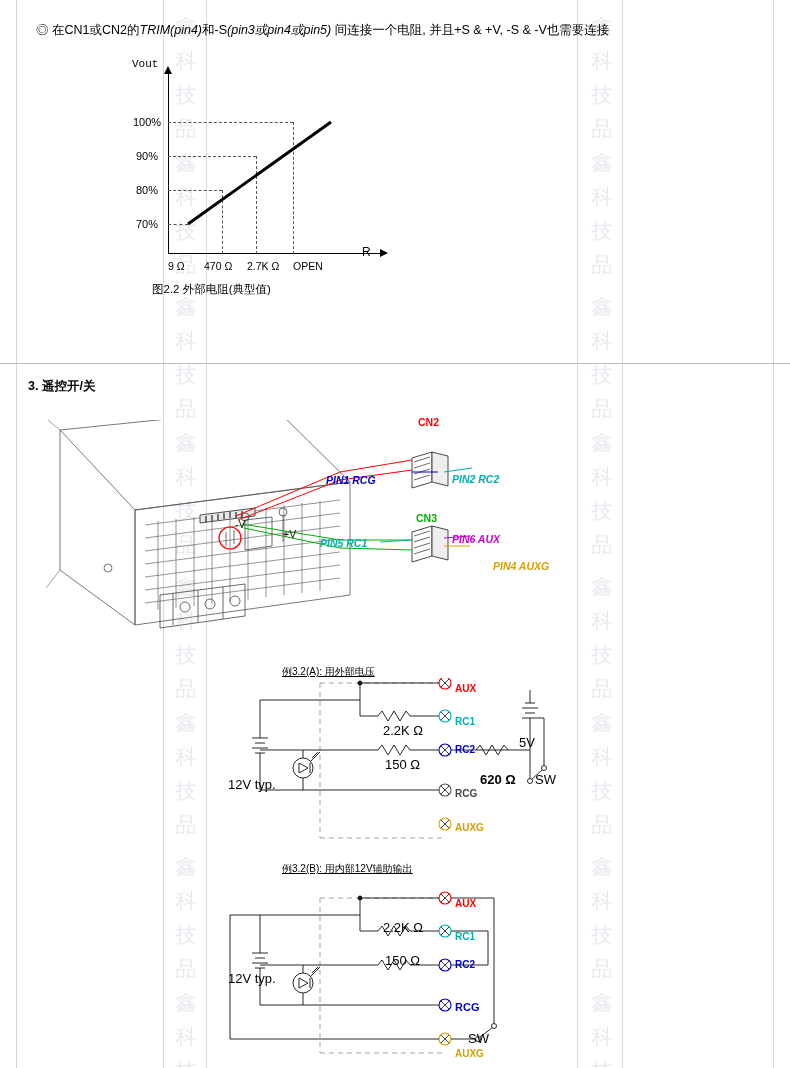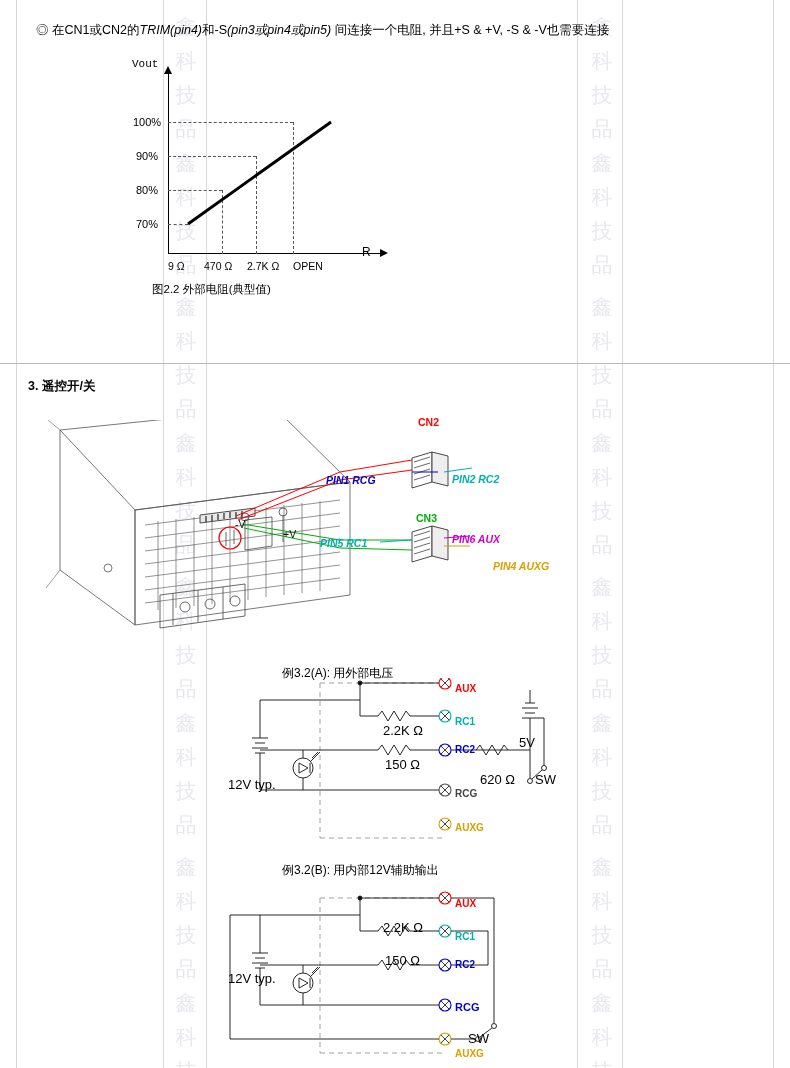--- a/index.html
+++ b/index.html
@@ -124,21 +124,21 @@
 
   
   #psu-wrap {
     position: absolute;
     left: 40px; top: 420px;
     width: 530px; height: 230px;
   }
   .conn-label { position: absolute; font-size: 10.5px; font-weight: bold; }
 
   
-  .circ-title { position: absolute; font-size: 12px; }
+  .circ-title { position: absolute; font-size: 10px; text-decoration: underline; }
   .circ { position: absolute; }
   .cterm { position: absolute; font-size: 10px; font-weight: bold; }
   .cval { position: absolute; font-size: 13px; }
 </style>
 </head>
 <body>
 
 <div class="page">
 
   <div class="vline" style="left:16px;"></div>
@@ -464,21 +464,21 @@
     </svg>
   </div>
   <div class="cterm" style="left:455px; top:683px; color:#ff0000;">AUX</div>
   <div class="cterm" style="left:455px; top:716px; color:#00b0b0;">RC1</div>
   <div class="cterm" style="left:455px; top:744px; color:#0000cc;">RC2</div>
   <div class="cterm" style="left:455px; top:788px; color:#444;">RCG</div>
   <div class="cterm" style="left:455px; top:822px; color:#d9a000;">AUXG</div>
   <div class="cval" style="left:228px; top:777px;">12V typ.</div>
   <div class="cval" style="left:383px; top:723px;">2.2K Ω</div>
   <div class="cval" style="left:385px; top:757px;">150 Ω</div>
-  <div class="cval" style="left:480px; top:772px;">620 Ω</div>
+  <div class="cval" style="left:480px; top:772px;font-weight:bold;">620 Ω</div>
   <div class="cval" style="left:519px; top:735px;">5V</div>
   <div class="cval" style="left:535px; top:772px;">SW</div>
 
   <div class="circ-title" style="left:282px; top:862px;">例3.2(B): 用内部12V辅助输出</div>
   <div class="circ" style="left:200px; top:878px;">
     <svg width="420" height="180" viewBox="0 0 420 180">
       <g stroke="#999" stroke-dasharray="5,4" fill="none" stroke-width="0.9">
         <path d="M120,20 L245,20"></path>
         <path d="M120,20 L120,175"></path>
         <path d="M120,175 L245,175"></path>

